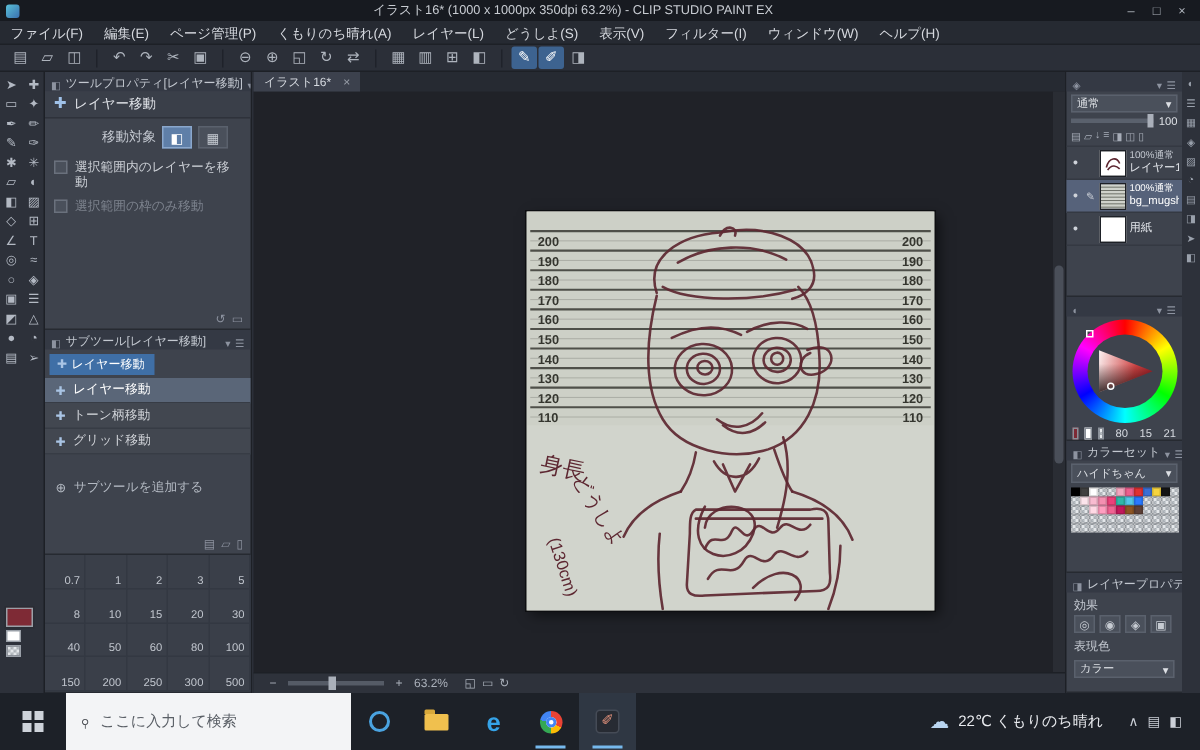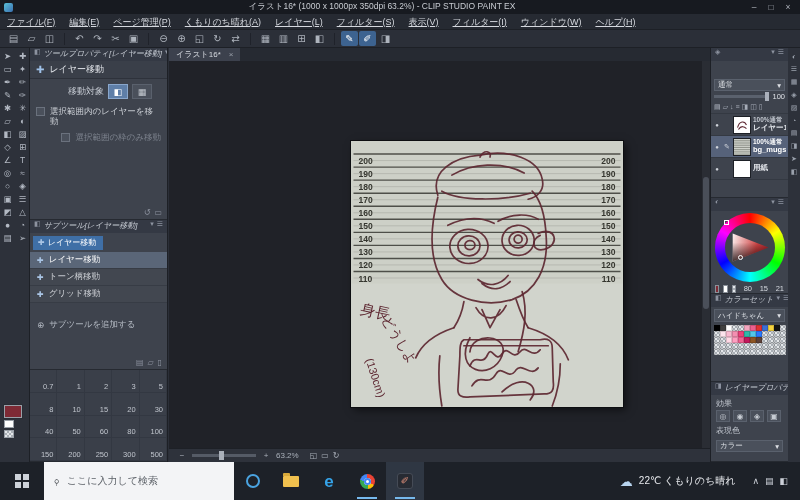--- a/index.html
+++ b/index.html
@@ -13,21 +13,21 @@
   .titlebar { position:absolute; top:0; left:0; right:0; height:14px; background:#171a20;
     display:flex; align-items:center; padding:0 4px; font-size:8.5px; color:#c8ccd2;justify-content:flex-end; }
   .app-ico { width:9px; height:9px; margin-right:5px; border-radius:2px;
     background:linear-gradient(135deg,#5ac1d8,#3a6fb0); flex:none; }
   .titlebar .title { flex:1; text-align:center; white-space:nowrap; overflow:hidden; }
   .winbtns { display:flex; gap:1px; }
   .winbtns span { width:16px; text-align:center; color:#aeb3bb; cursor:default; }
   
   .menubar { position:absolute; top:14px; left:0; right:0; height:16px; background:#262a32;
     display:flex; align-items:center; border-bottom:1px solid #1d2026; }
-  .menu-item { padding:0 7px; line-height:16px; color:#d5d8de; white-space:nowrap;text-decoration:underline; }
+  .menu-item { padding:0 7px; line-height:16px; color:#d5d8de; white-space:nowrap; }
   
   .toolbarbar { position:absolute; top:30px; left:0; right:0; height:18px; background:#2b2f38;
     display:flex; align-items:center; gap:1px; padding:0 5px; border-bottom:1px solid #1d2026; }
   .tb-ico { width:17px; height:15px; line-height:15px; text-align:center; font-size:10px;
     color:#aeb4bd; border-radius:2px; }
   .tb-ico.active { background:#3d6390; color:#fff; }
   .tb-sep { width:6px; height:12px; border-right:1px solid #1f222a; margin-right:5px; }
   
   .main { position:absolute; top:48px; bottom:38px; left:0; right:0; }
   
@@ -36,36 +36,36 @@
   .ts-ico { width:14px; height:13px; line-height:13px; text-align:center; font-size:8.5px; color:#b3b9c3; }
   .colorchips { position:absolute; bottom:24px; left:4px; width:22px; }
   .chip { border:1px solid #9aa0a8; }
   .chip.main-c { width:18px; height:13px; background:#7e2a35; outline:1px solid #2a2d34; }
   .chip.sub-c { width:10px; height:8px; background:#ffffff; margin-top:2px; }
   .chip.trans-c { width:10px; height:8px; margin-top:2px; }
   
   .leftpanels { position:absolute; left:30px; top:0; bottom:0; width:138px; background:#3e434d;
     border-right:1px solid #1d2026; display:flex; flex-direction:column; }
   .panel { border-bottom:1px solid #262a31; display:flex; flex-direction:column; }
-  .phead { height:13px; flex:none; background:#343944; display:flex; align-items:flex-start; gap:3px;
-    padding:0 4px; font-size:8px; color:#c3c8d0; white-space:nowrap; overflow:hidden;font-style:italic; }
+  .phead { height:13px; flex:none; background:#343944; display:flex; align-items:flex-end; gap:3px;
+    padding:0 4px; font-size:8px; color:#c3c8d0; white-space:nowrap; overflow:hidden; }
   .phead .ph-l { color:#8d93a0; font-size:7px; }
   .phead .ph-r { margin-left:auto; display:flex; gap:3px; color:#8d93a0; font-size:7px; }
   .toolprop { height:172px; }
   .tp-tool { height:18px; flex:none; display:flex; align-items:center; gap:5px; padding:0 6px;
     background:#3a3f49; border-bottom:1px solid #2e323b; font-size:9px; color:#e0e3e8; }
   .tp-ico { color:#9fc1e8; font-size:10px; }
   .tp-body { padding:5px 6px 0 6px; flex:1; }
   .tp-row { display:flex; align-items:center; gap:4px; margin-bottom:7px; }
   .tp-label { color:#c3c8d0;margin-left:32px; }
   .tp-btn { width:20px; height:15px; background:#4a505b; border:1px solid #5a616d; text-align:center;
     line-height:14px; font-size:9px; color:#c6cbd2; }
   .tp-btn.sel { background:#5f7fa8; border-color:#8aa7cc; color:#fff; }
   .cb-row { display:flex; gap:5px; margin:6px 0; font-size:8.5px; line-height:10px; color:#ccd0d6; }
-  .cb-row.disabled { color:#7d838e;justify-content:flex-end; }
+  .cb-row.disabled { color:#7d838e; }
   .cb { width:9px; height:9px; flex:none; margin-top:1px; background:#4a505b; border:1px solid #6a717d; }
   .tp-foot { flex:none; display:flex; justify-content:flex-end; gap:4px; padding:2px 5px; color:#8d93a0; font-size:8px; }
   .subtool { flex:1; }
   .st-tabrow { padding:3px 3px 2px 3px; }
   .st-chip { display:inline-flex; align-items:center; gap:3px; background:#3f6fa6; color:#fff;
     font-size:8px; padding:1px 7px 2px 5px; }
   .st-row { height:17px; flex:none; display:flex; align-items:center; gap:5px; padding:0 7px;
     font-size:8.5px; background:#424750; border-bottom:1px solid #373c45; color:#d2d5da; }
   .st-row.selected { background:#5a6678; color:#fff; }
   .st-ico { font-size:8px; color:#a9c4e4; }
@@ -96,35 +96,35 @@
   .zbtn { width:10px; text-align:center; }
   .zslider { width:64px; height:3px; background:#555b66; position:relative; }
   .zknob { position:absolute; left:42%; top:-3px; width:5px; height:9px; background:#aab0ba; }
   .cs-icons { display:flex; gap:4px; margin-left:6px; }
   
   .rightpanels { position:absolute; right:12px; top:0; bottom:0; width:78px; background:#3e434d;
     border-left:1px solid #1d2026; display:flex; flex-direction:column; }
   .layersp { height:150px; }
   .ly-controls { display:flex; align-items:center; gap:2px; padding:2px 3px 1px 3px; }
   .ly-mode { flex:1; height:12px; background:#4a505b; border:1px solid #5a616d; display:flex;
-    align-items:center; justify-content:space-between; padding:0 3px; font-size:7.5px; color:#dde0e5;margin-top:16px; }
+    align-items:center; justify-content:space-between; padding:0 3px; font-size:7.5px; color:#dde0e5; }
   .ly-oprow { display:flex; align-items:center; gap:3px; padding:0 3px 1px 3px; }
   .ly-optrack { flex:1; height:3px; background:#5a616d; position:relative; }
   .ly-optrack::after { content:""; position:absolute; right:0; top:-3px; width:4px; height:9px; background:#aab0ba; }
   .ly-opval { font-size:7.5px; color:#dde0e5; }
   .ly-cmds { display:flex; gap:2px; padding:1px 3px 2px 3px; border-bottom:1px solid #343942; }
   .ly-cmd { font-size:7px; color:#a7adb8; }
   .ly-row { height:22px; flex:none; display:flex; align-items:center; gap:2px; padding:0 2px;
     border-bottom:1px solid #343942; }
   .ly-row.selected { background:#56627a; }
   .eye { width:8px; font-size:6px; color:#cfd3da; text-align:center; flex:none; }
   .pen { width:8px; font-size:7px; color:#cfd3da; text-align:center; flex:none; }
   .thumb { width:18px; height:18px; flex:none; border:1px solid #1d2026; background:#fff; overflow:hidden; }
   .thumb svg { display:block; width:100%; height:100%; }
-  .ly-txt { display:flex; flex-direction:column; line-height:1.15; overflow:hidden;font-weight:bold; }
+  .ly-txt { display:flex; flex-direction:column; line-height:1.15; overflow:hidden; }
   .ly-info { font-size:6.5px; color:#c3c8d0; white-space:nowrap; }
   .ly-name { font-size:7.5px; color:#e4e7ec; white-space:nowrap; }
   .ly-row.selected .ly-info, .ly-row.selected .ly-name { color:#fff; }
   
   .wheelp { height:96px; }
   .wheelwrap { position:relative; width:70px; height:70px; margin:2px auto 0 auto; }
   .ring { position:absolute; inset:0; border-radius:50%;
     background:conic-gradient(#f00,#ff0,#0f0,#0ff,#00f,#f0f,#f00); }
   .ring::after { content:""; position:absolute; inset:10px; border-radius:50%; background:#3e434d; }
   .tri { position:absolute; inset:14px; clip-path:polygon(95% 50%, 10% 16%, 10% 84%);
@@ -207,21 +207,21 @@
       <span>×</span>
     </span>
   </div>
 
   <div class="menubar">
       <span class="menu-item">ファイル(F)</span>
       <span class="menu-item">編集(E)</span>
       <span class="menu-item">ページ管理(P)</span>
       <span class="menu-item">くもりのち晴れ(A)</span>
       <span class="menu-item">レイヤー(L)</span>
-      <span class="menu-item">フィルター(S)</span>
+      <span class="menu-item">どうしよ(S)</span>
       <span class="menu-item">表示(V)</span>
       <span class="menu-item">フィルター(I)</span>
       <span class="menu-item">ウィンドウ(W)</span>
       <span class="menu-item">ヘルプ(H)</span>
     </div>
 
   <div class="toolbarbar">
       <span class="tb-ico">▤</span>
       <span class="tb-ico">▱</span>
       <span class="tb-ico">◫</span>

